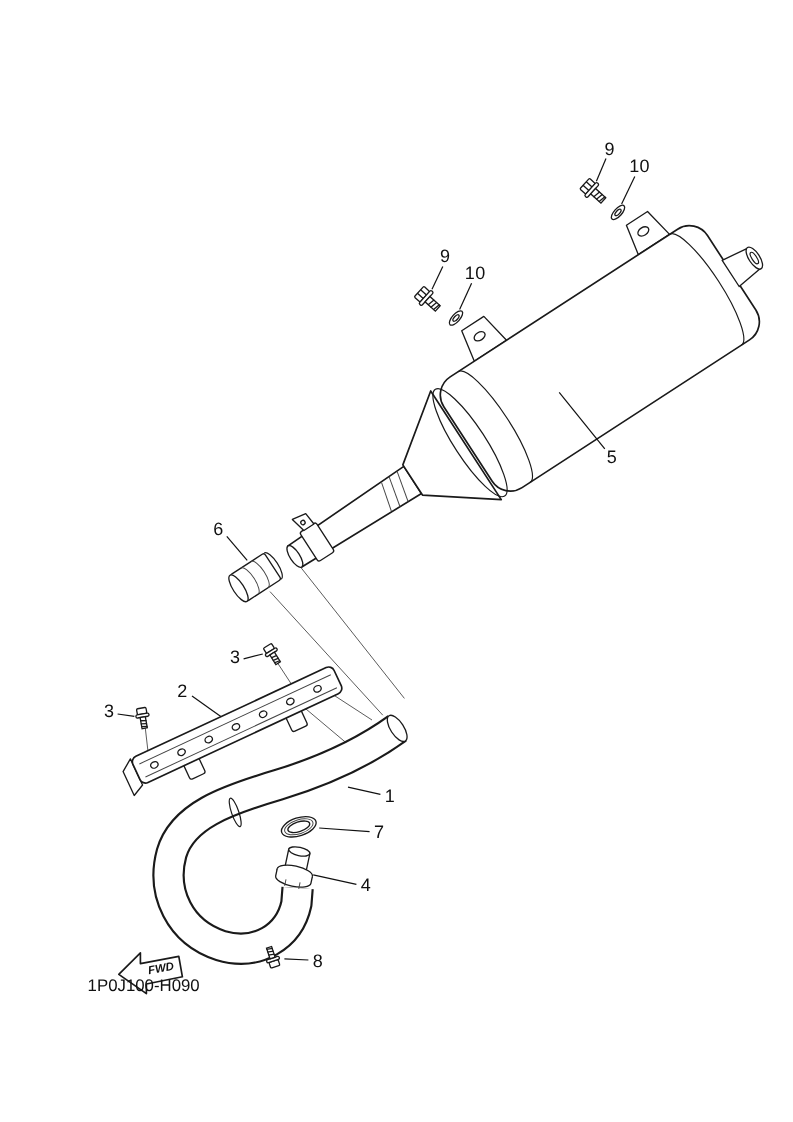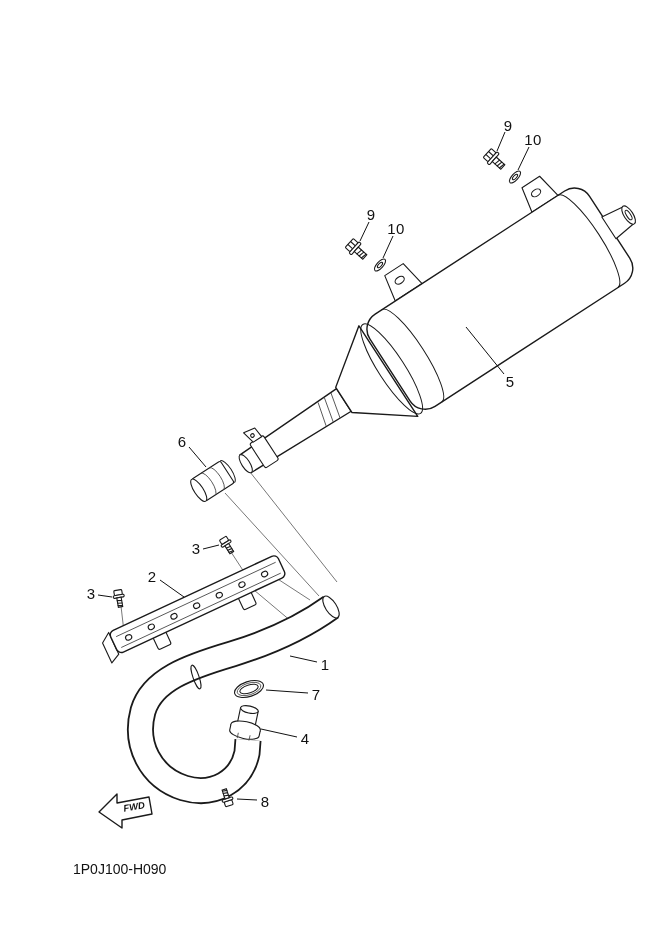--- a/index.html
+++ b/index.html
@@ -183,15 +183,15 @@
 <span class="callout" style="left:510px;top:381px">5</span>
 <span class="callout" style="left:182px;top:441px">6</span>
 <span class="callout" style="left:196px;top:548px">3</span>
 <span class="callout" style="left:152px;top:576px">2</span>
 <span class="callout" style="left:91px;top:593px">3</span>
 <span class="callout" style="left:325px;top:664px">1</span>
 <span class="callout" style="left:316px;top:694px">7</span>
 <span class="callout" style="left:305px;top:738px">4</span>
 <span class="callout" style="left:265px;top:801px">8</span>
 
-<span class="code" style="left:73px;top:861px">1P0J100-H090</span>
+<span class="code" style="left:73px;top:813px">1P0J100-H090</span>
 
 </div>
 
 </body></html>

